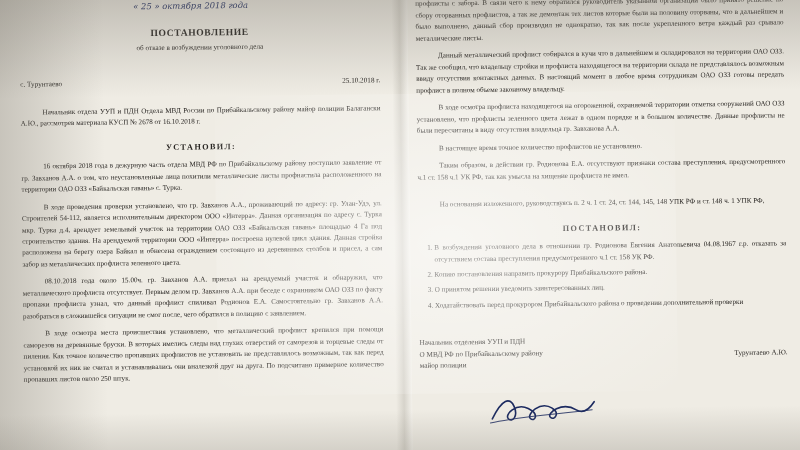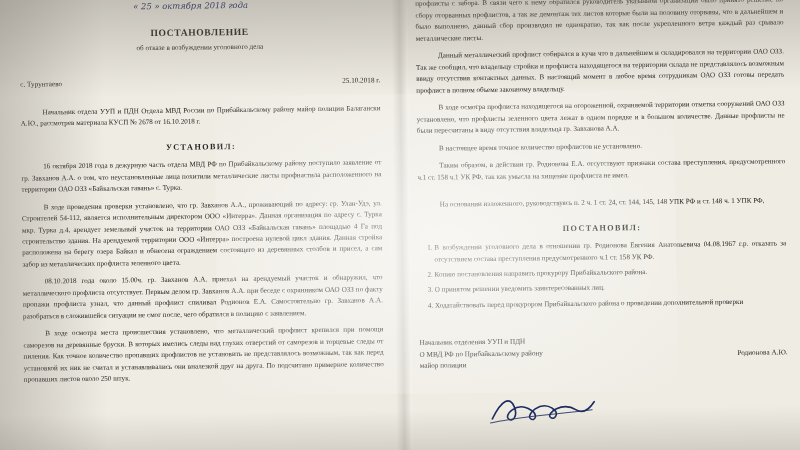--- a/index.html
+++ b/index.html
@@ -180,21 +180,21 @@
         <li>О принятом решении уведомить заинтересованных лиц.</li>
         <li>Ходатайствовать перед прокурором Прибайкальского района о проведении дополнительной проверки</li>
       </ol>
 
       <div class="sign-block">
         <div class="sign-left">
           <div>Начальник отделения УУП и ПДН</div>
           <div>О МВД РФ по Прибайкальскому району</div>
           <div>майор полиции</div>
         </div>
-        <div class="sign-right">Родионова А.Ю.</div>
+        <div class="sign-right">Турунтаево А.Ю.</div>
       </div>
     </div>
 
     <svg class="signature" viewBox="0 0 110 34">
       <path d="M4 26 C 14 6, 22 4, 26 14 C 30 24, 24 30, 20 26 C 16 22, 28 10, 40 16 C 52 22, 46 30, 42 26 C 38 22, 52 8, 64 16 C 72 21, 66 29, 62 25 C 58 21, 74 9, 88 18 C 96 23, 102 16, 106 10" fill="none" stroke="#1d2b60" stroke-width="1.6" stroke-linecap="round"></path>
       <path d="M2 30 C 30 24, 70 22, 104 18" fill="none" stroke="#1d2b60" stroke-width="1" stroke-linecap="round" opacity="0.85"></path>
     </svg>
 
     <div class="glow"></div>
     <div class="shade-top"></div>

